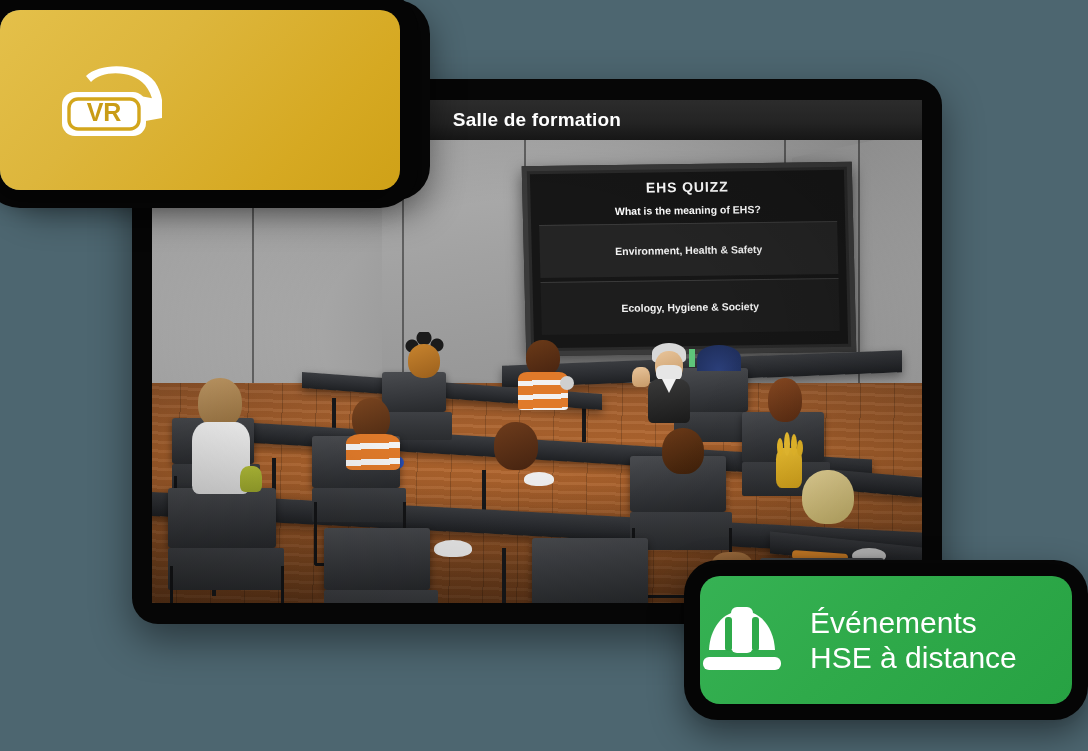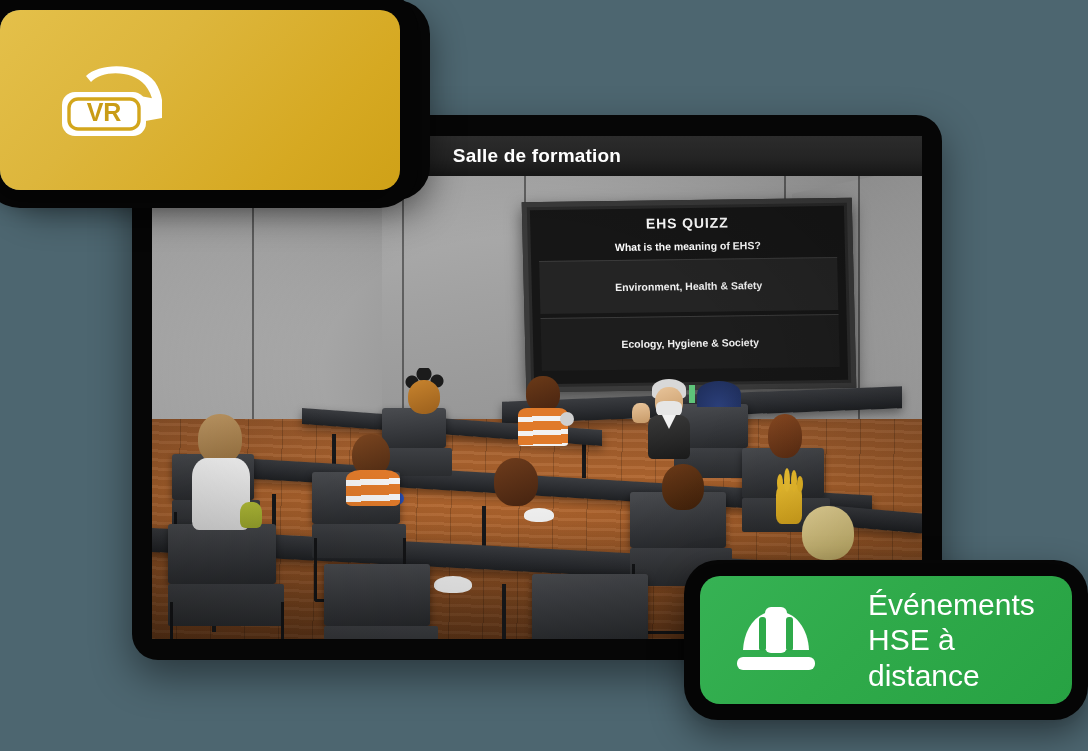--- a/index.html
+++ b/index.html
@@ -10,21 +10,21 @@
   }
   #stage {
     position: relative;
     width: 1088px; height: 751px;
     background: #4d6670;
   }
 
   
   #tablet {
     position: absolute;
-    left: 132px; top: 115px;
+    left: 132px; top: 79px;
     width: 810px; height: 545px;
     background: #060606;
     border-radius: 26px;
     box-shadow: 0 16px 40px rgba(0,0,0,0.45);
     overflow: hidden;
     text-decoration: underline;
   }
   #tablet-inner {
     position: absolute;
     left: 20px; top: 21px;
@@ -241,23 +241,21 @@
     background: #060606;
     border-radius: 34px;
     box-shadow: 0 14px 34px rgba(0,0,0,.45);
     z-index: 55;
   }
   #badge-hse {
     left: 700px; top: 576px;
     width: 372px; height: 128px;
     background: linear-gradient(135deg,#36b254 0%, #2faa4a 45%, #27a243 100%);
     border-radius: 20px;
-    padding-left: 34px;
     box-shadow: 0 6px 18px rgba(0,0,0,.25);
-    gap: 24px;
   }
   .badge-label {
     color: #fff;
     font-size: 31px;
     line-height: 1.18;
     font-weight: 400;
     white-space: pre-line;
   }
   #badge-vr .badge-label { margin-left: 22px; font-size: 32px; }
   #badge-hse .badge-label { margin-left: 26px; font-size: 30px; }

